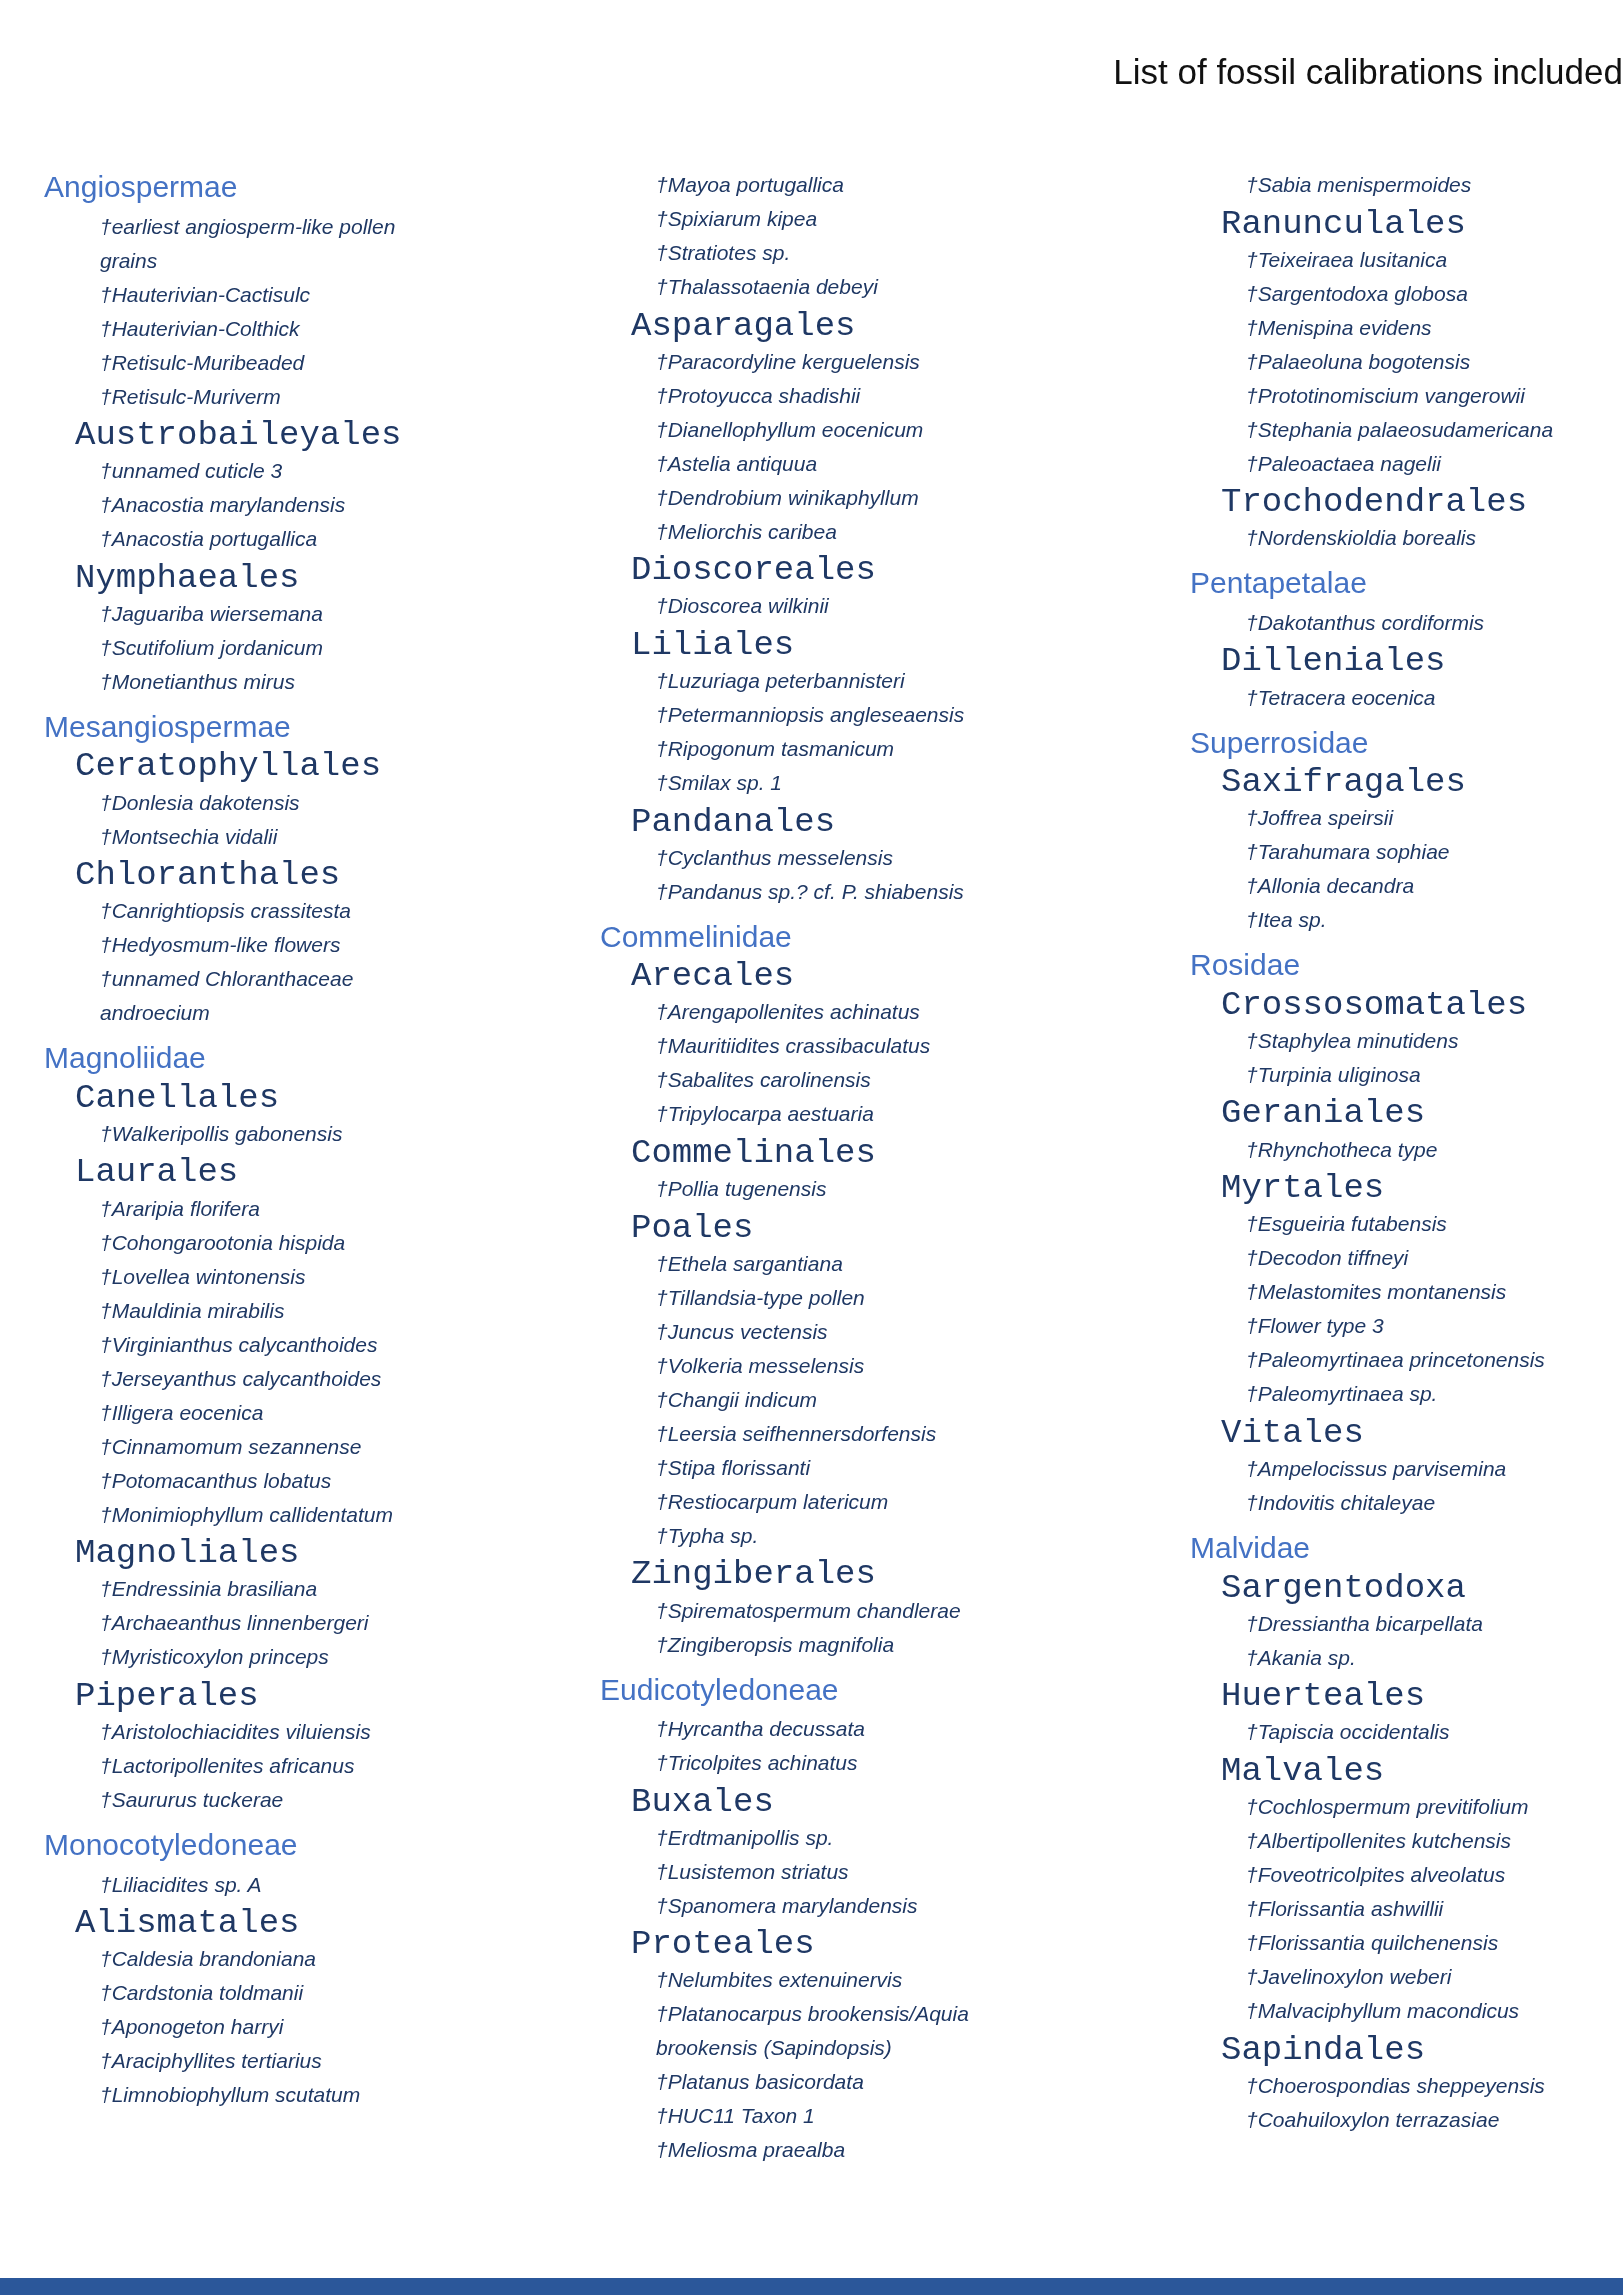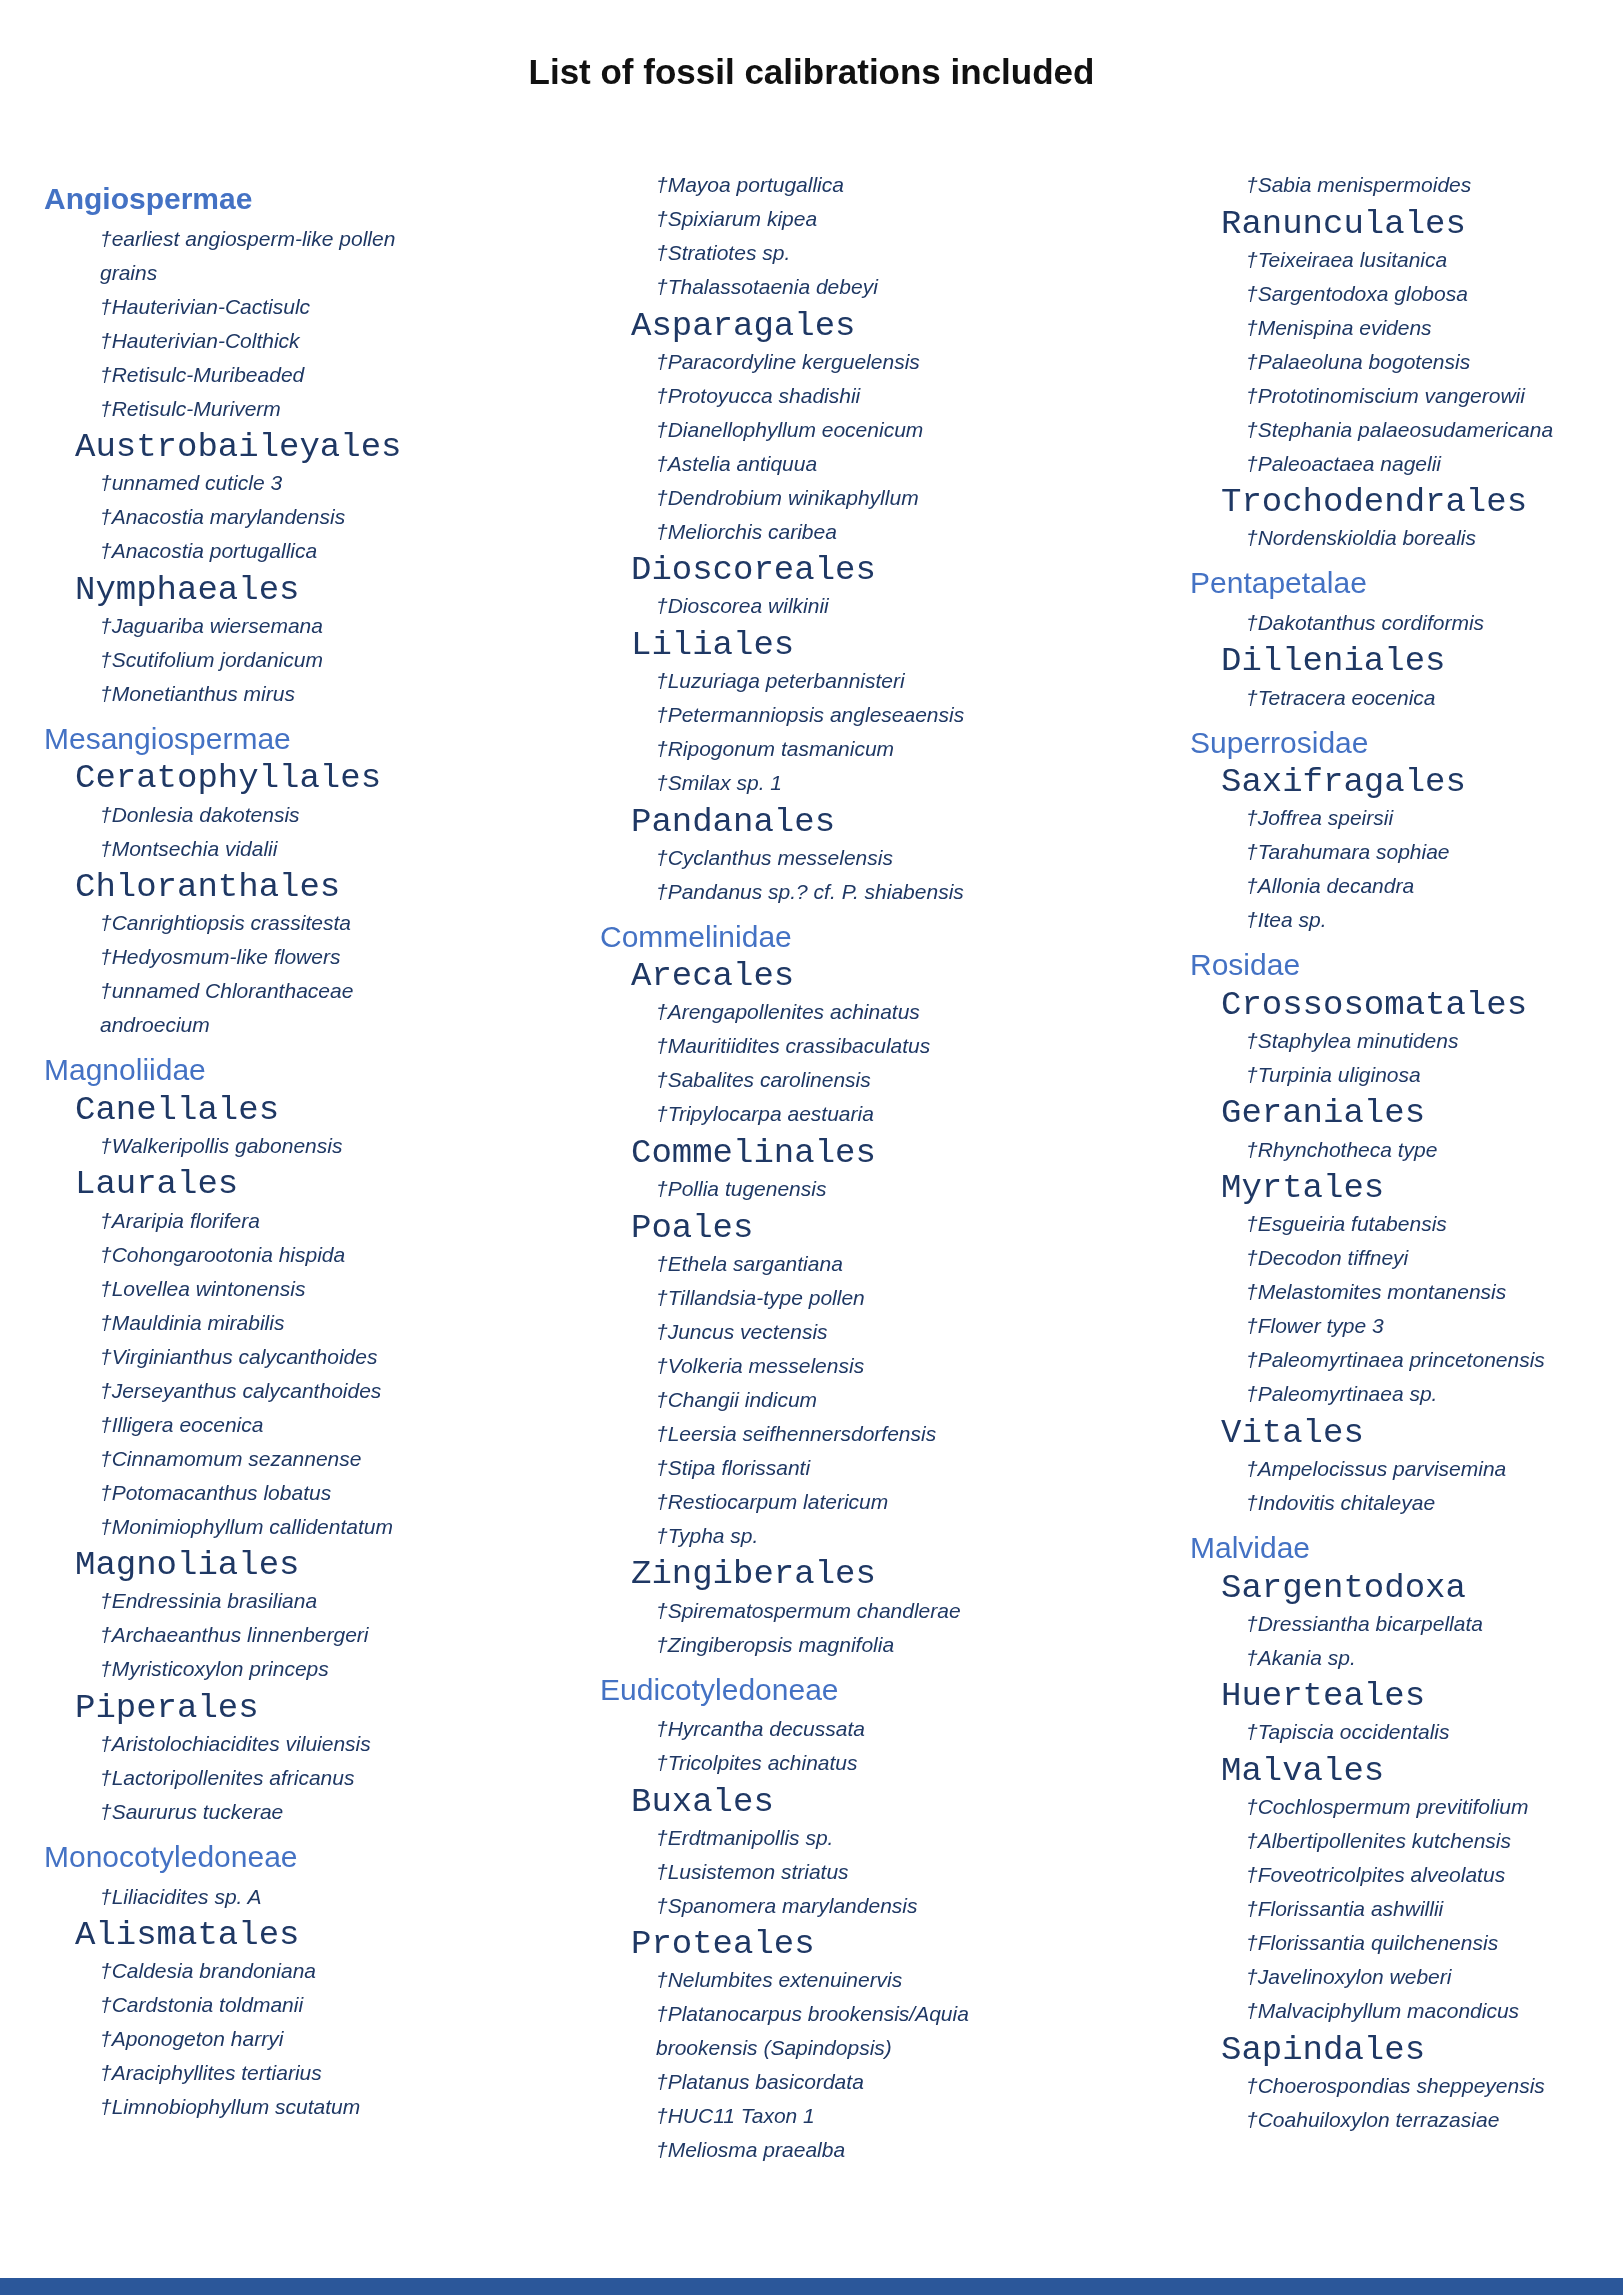--- a/index.html
+++ b/index.html
@@ -17,40 +17,40 @@
     background:var(--bg);
     overflow:hidden;
     font-family:"Liberation Sans", sans-serif;
   }
   .title{
     position:absolute;
     top:52px;
     left:0;
     width:100%;
     margin:0;
-    text-align:center;
+    text-align:right;
     font-size:35px;
-    font-weight:bold;
+    font-weight:normal;
     color:var(--title);
     letter-spacing:0px;
   }
   .column{
     position:absolute;
     top:168px;
   }
   .column[data-col="0"]{left:44px;  width:533px;}
   .column[data-col="1"]{left:600px; width:533px;}
   .column[data-col="2"]{left:1144px; width:479px;margin-left:46px;}
   .clade{
     font-size:30px;
     line-height:37px;
     color:var(--clade);
     margin:9px 0 4.5px 0;
   }
-  .column .clade:first-child{margin-top:12px;font-weight:bold;}
+  .column .clade:first-child{margin-top:0;}
   .order{
     font-size:34px;
     line-height:34px;
     color:var(--body);
     padding-left:31px;
     margin:4.5px 0 2.2px 0;
     font-family:Liberation Mono, monospace;
   }
   .item{
     font-size:21px;

